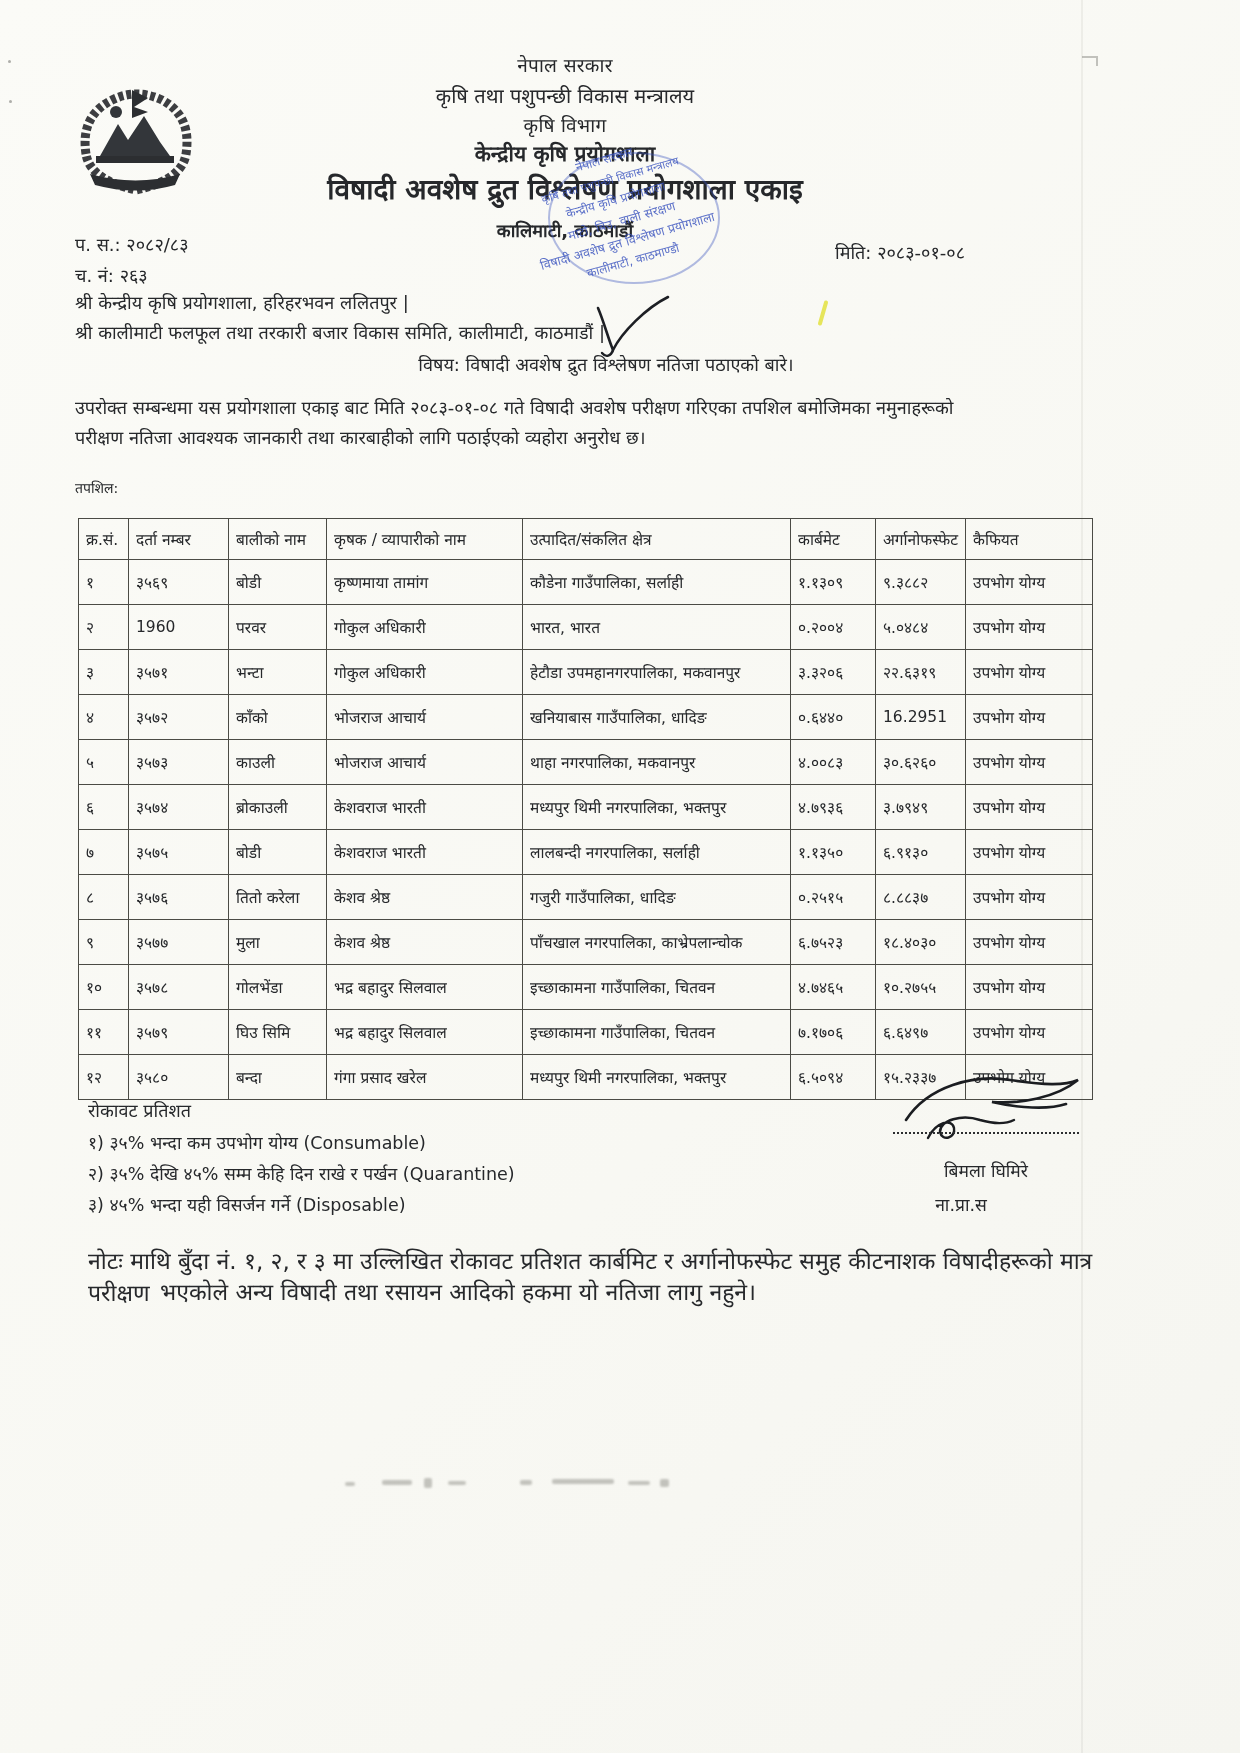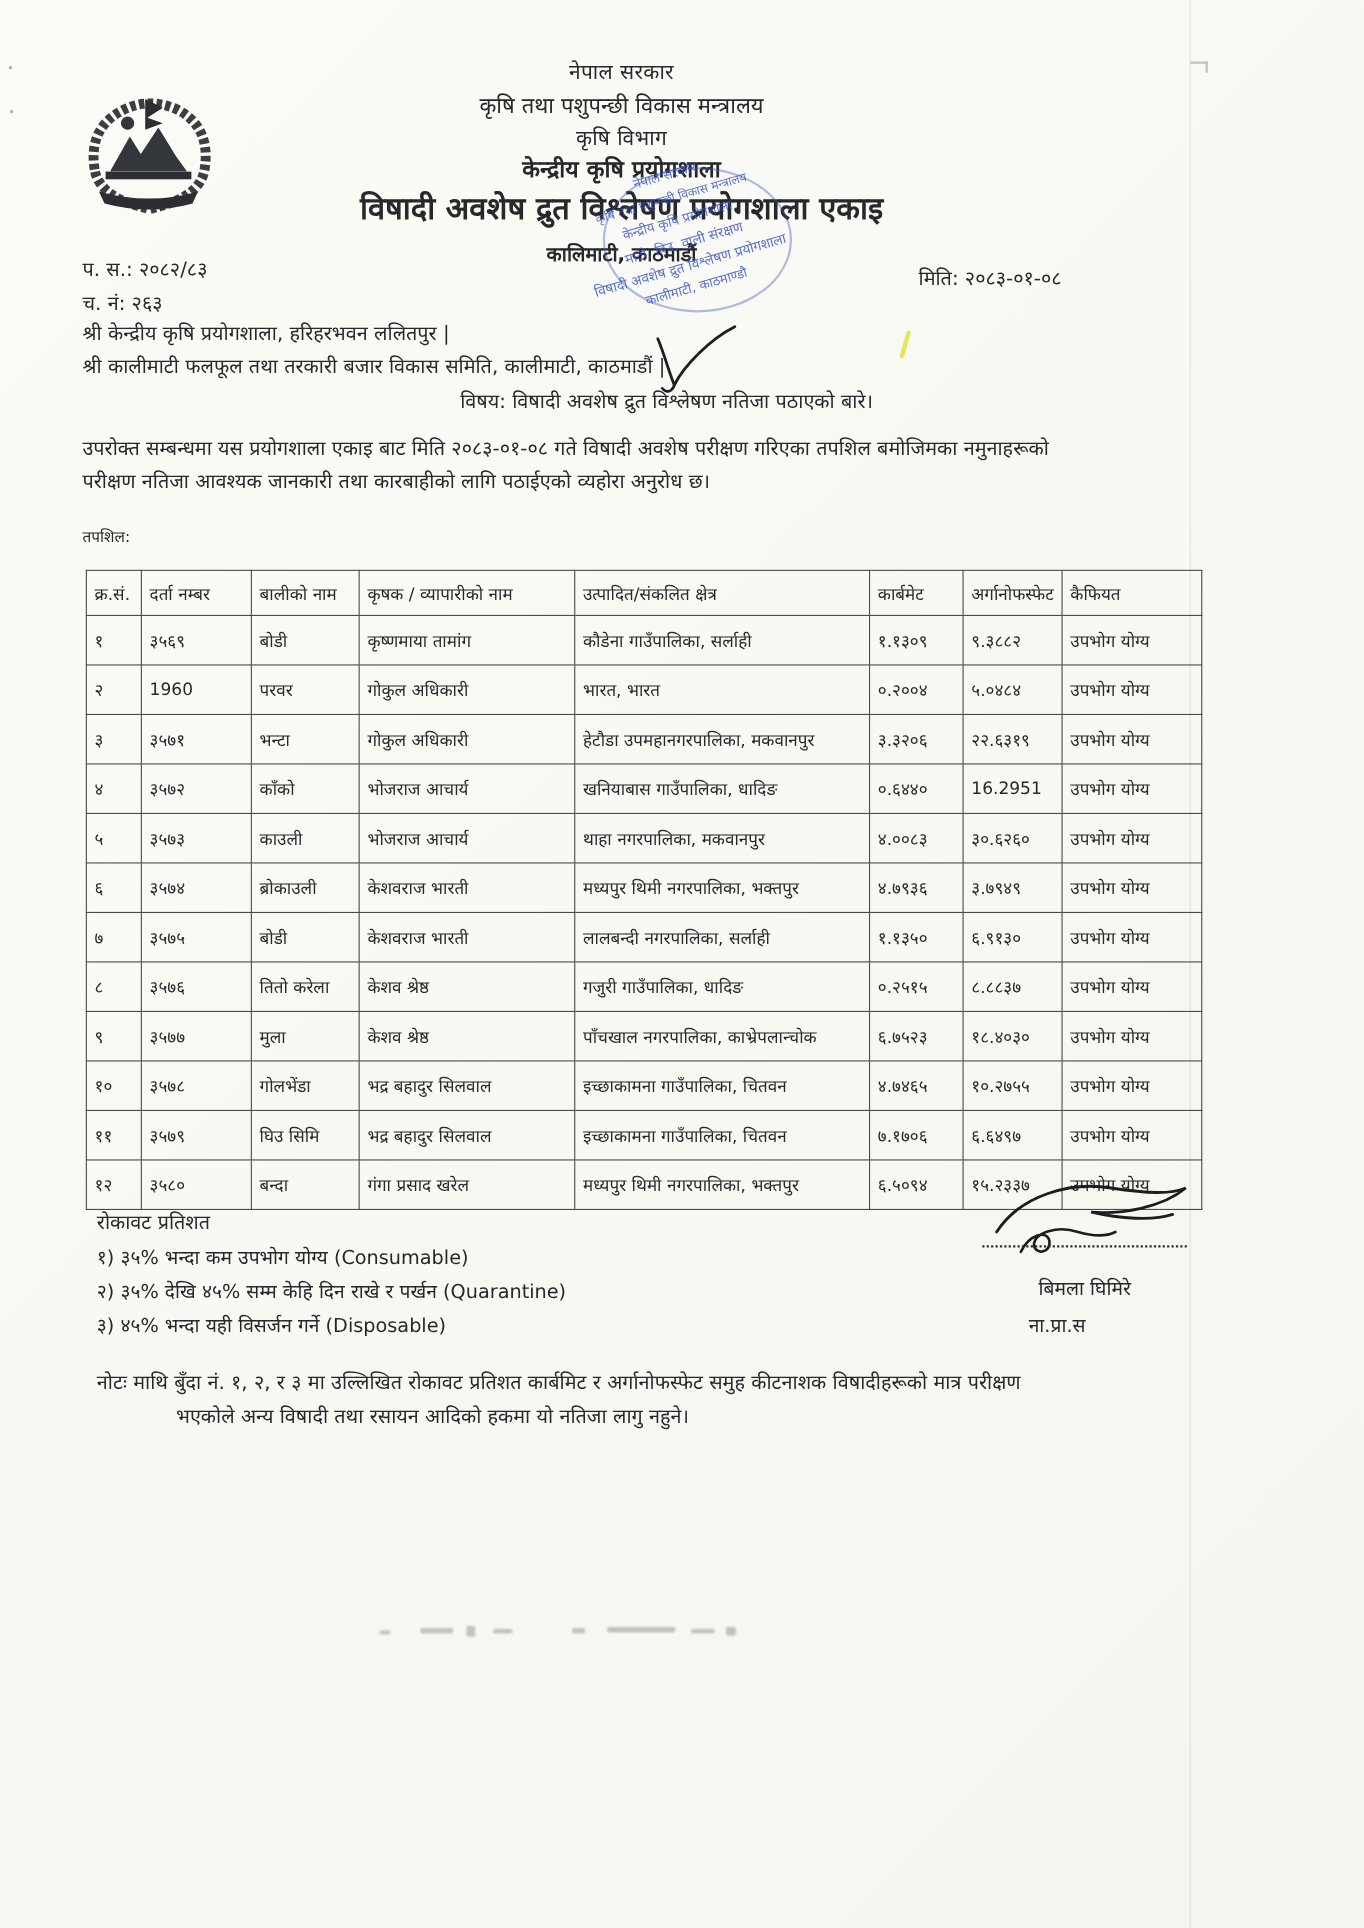--- a/index.html
+++ b/index.html
@@ -21,21 +21,21 @@
   table.results{border-collapse:collapse;table-layout:fixed;width:1014px;background:transparent;}
   table.results th,table.results td{
     border:1.4px solid #4b4b45;font-weight:normal;text-align:left;
     font-size:15.5px;padding:2px 7px;vertical-align:middle;color:#26282b;
     white-space:nowrap;overflow:hidden;
   }
   table.results th{height:36px;}
   table.results td{height:40px;}
   .legend-head{font-size:18px;}
   .legend-item{font-size:17.5px;}
-  .note-line{font-size:18px;}
+  .note-line{font-size:23px;}
   .sig-name{font-size:17.5px;text-align:center;}
   .sig-post{font-size:17.5px;text-align:center;}
   .dotted-line{border-bottom:2.2px dotted #2c2e30;height:0;}
   .stamp-text{
     transform:rotate(-16deg);transform-origin:left top;
     color:rgba(56,82,190,.82);text-align:center;line-height:21px;
     pointer-events:none;
   }
   .stamp-ellipse{
     border:2px solid rgba(56,82,190,.38);border-radius:50%;

